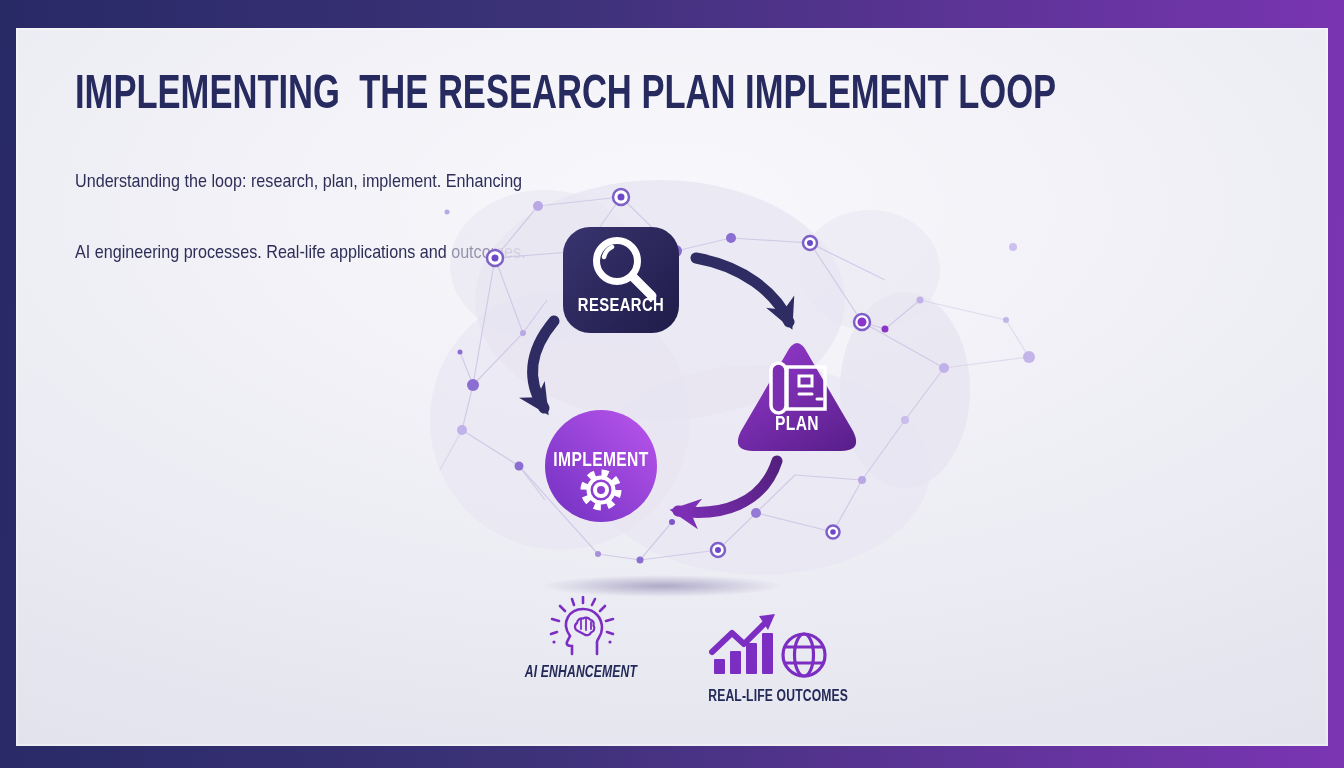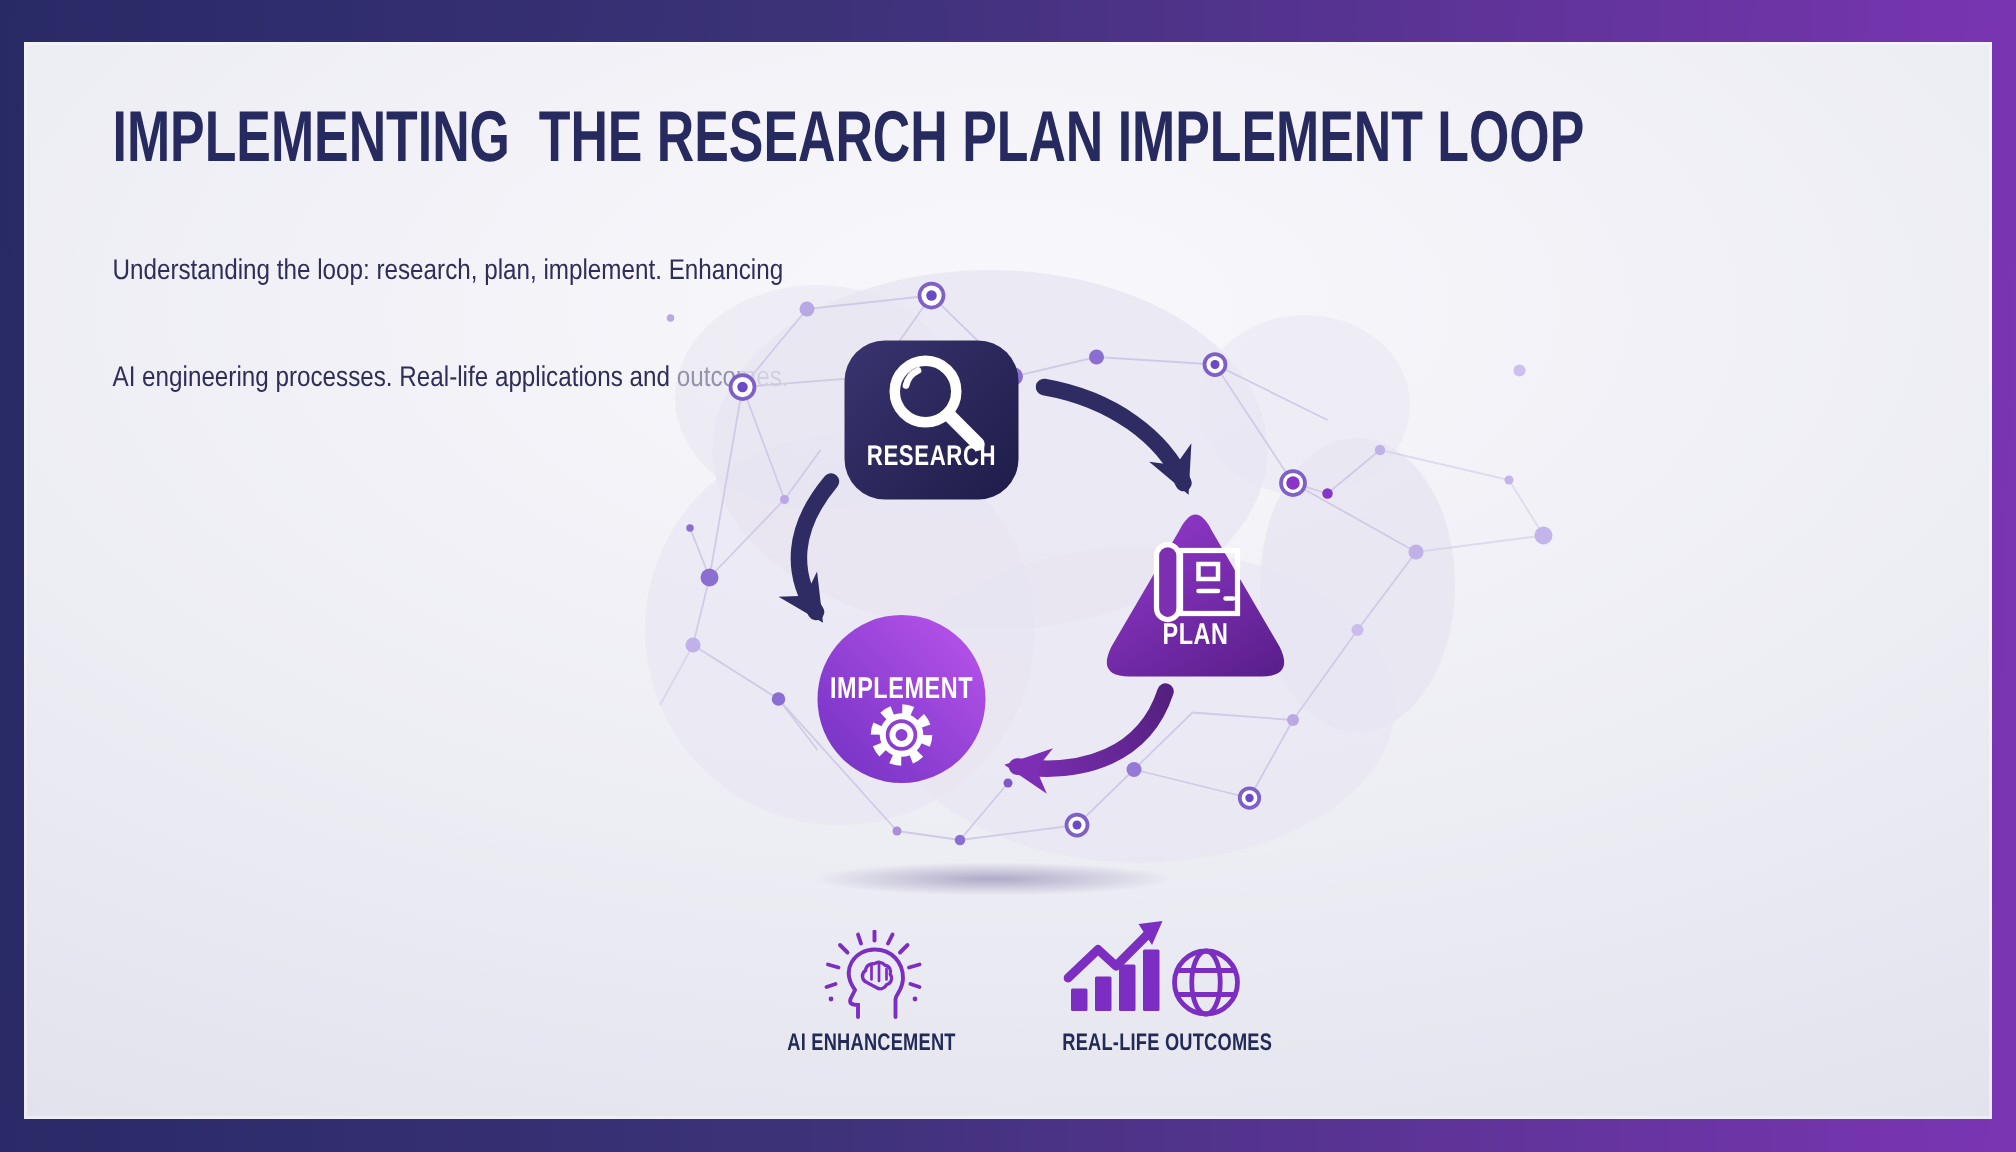--- a/index.html
+++ b/index.html
@@ -16,21 +16,21 @@
             transform:scaleX(.85);transform-origin:left top;white-space:pre;}
   svg.diagram{position:absolute;left:0;top:0;z-index:2;}
   .node-label{z-index:3;color:#fff;font-weight:700;text-align:center;transform:scaleX(.78);letter-spacing:.5px;}
   .lbl-research{left:551px;top:294px;width:140px;font-size:19px;}
   .lbl-plan{left:737px;top:412px;width:120px;font-size:20px;}
   .lbl-implement{left:531px;top:448px;width:140px;font-size:20px;}
   .feature{z-index:3;text-align:center;}
   .feature svg{display:block;margin:0 auto;}
   .feature-label{margin-top:7px;font-size:16px;font-weight:700;color:#232a58;
                  transform:scaleX(.76);letter-spacing:.2px;white-space:nowrap;}
-  .feat-ai{left:501px;top:620px;width:160px;}
+  .feat-ai{left:501px;top:596px;width:160px;font-style:italic;}
   .feat-out{left:689px;top:614px;width:160px;}
 </style>
 </head>
 <body>
 
 <div class="frame">
   <div class="content"></div>
 
   <svg class="diagram" width="1344" height="768" viewBox="0 0 1344 768">
     <defs>

